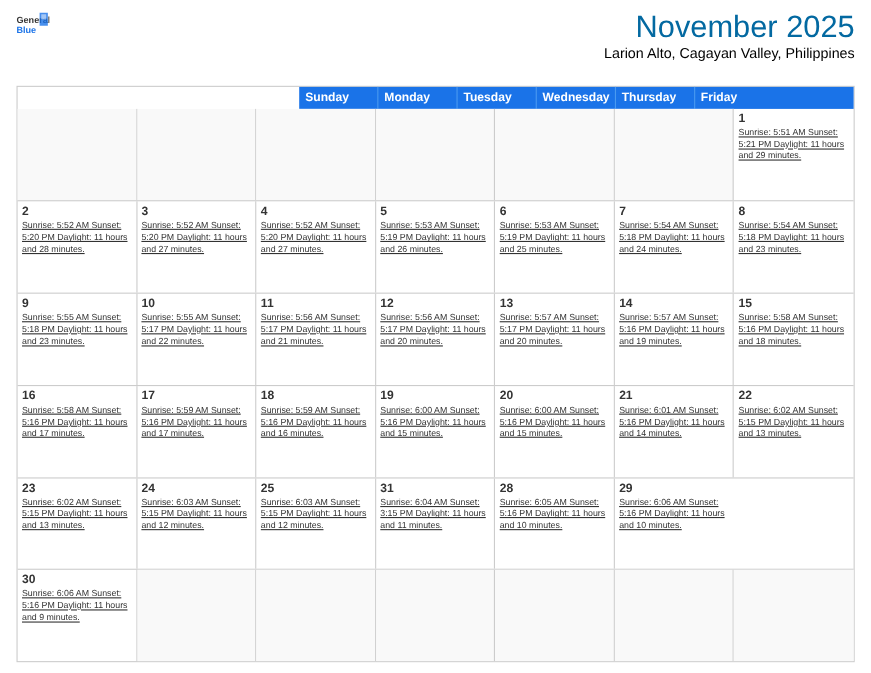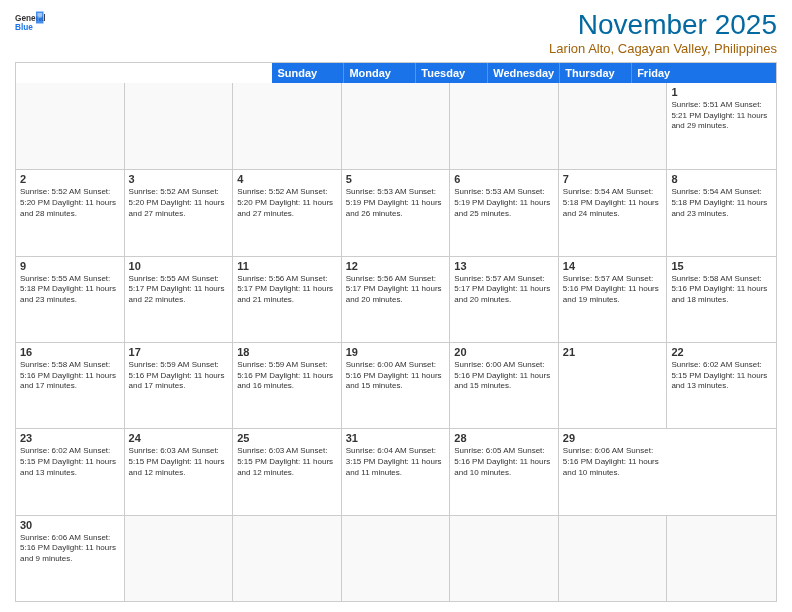--- a/index.html
+++ b/index.html
@@ -9,20 +9,21 @@
       width: 792px;
       height: 612px;
       overflow: hidden;
     }
     .page {
       width: 792px;
       height: 612px;
       padding: 10px 15px;
       display: flex;
       flex-direction: column;
+      gap: 16px;
     }
     .header {
       display: flex;
       align-items: flex-start;
       justify-content: space-between;
       margin-bottom: 6px;
     }
     .logo {
       display: flex;
       align-items: center;
@@ -36,21 +37,21 @@
       text-align: right;
     }
     .month-title {
       font-size: 28px;
       font-weight: normal;
       color: #0369a1;
       line-height: 1.1;
     }
     .subtitle {
       font-size: 13px;
-      color: #a16207;
+      color: #000000;
     }
     .calendar {
       flex: 1;
       display: flex;
       flex-direction: column;
       border: 1px solid #ccc;
       align-items: flex-end;
     }
     .cal-header {
       display: grid;
@@ -90,20 +91,21 @@
     .day-num {
       font-size: 11px;
       font-weight: bold;
       margin-bottom: 2px;
       display: block;
     }
     .day-info {
       font-size: 8px;
       line-height: 1.35;
       color: #333;
+      text-decoration: underline;
     }
   </style>
 </head>
 <body>
 
 <div class="page">
   <div class="header">
     <div class="logo">
       <svg class="logo-icon" viewBox="0 0 40 32" xmlns="http://www.w3.org/2000/svg">
         <text x="0" y="14" font-size="11" font-family="Arial" font-weight="bold" fill="#333">General</text>
@@ -256,20 +258,23 @@
 Daylight: 11 hours and 15 minutes.</div>
           </div>
           <div class="cal-cell">
             <span class="day-num">20</span>
             <div class="day-info">Sunrise: 6:00 AM
 Sunset: 5:16 PM
 Daylight: 11 hours and 15 minutes.</div>
           </div>
           <div class="cal-cell">
             <span class="day-num">21</span>
+            <div class="day-info">Sunrise: 6:01 AM
+Sunset: 5:16 PM
+Daylight: 11 hours and 14 minutes.</div>
           </div>
           <div class="cal-cell">
             <span class="day-num">22</span>
             <div class="day-info">Sunrise: 6:02 AM
 Sunset: 5:15 PM
 Daylight: 11 hours and 13 minutes.</div>
           </div>
         </div>
         <div class="cal-row">
           <div class="cal-cell">

